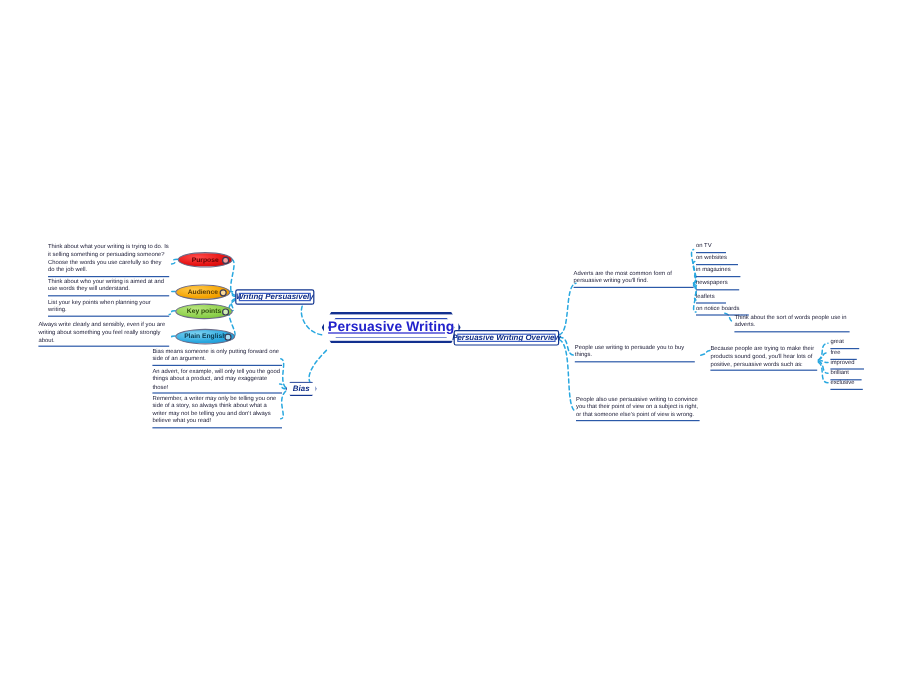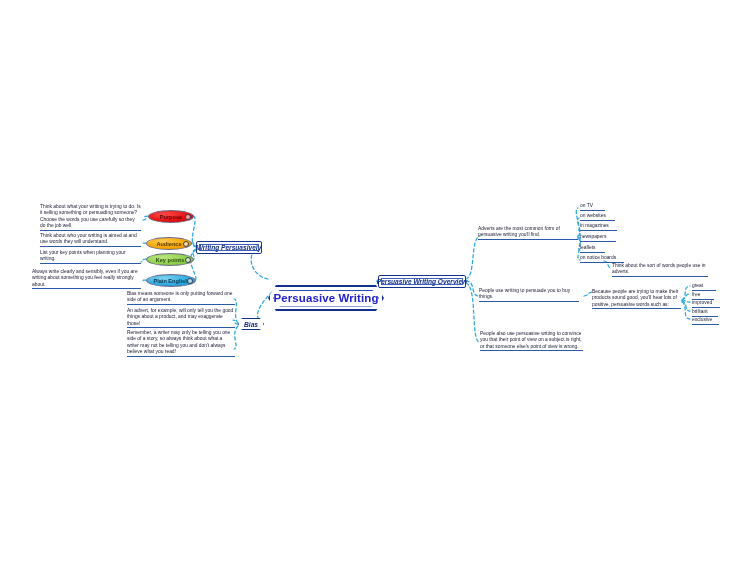--- a/index.html
+++ b/index.html
@@ -3,27 +3,28 @@
 <meta charset="utf-8">
 <style>
   html,body{margin:0;padding:0;background:#ffffff;}
   body{width:750px;height:563px;position:relative;overflow:hidden;
        font-family:"Liberation Sans",sans-serif;color:#1a1a2e;}
   #canvas{position:absolute;left:0;top:0;width:750px;height:563px;}
   svg.links{position:absolute;left:0;top:0;width:750px;height:563px;pointer-events:none;}
 
   
   .central{
-    position:absolute;left:268px;top:285px;width:112px;height:22px;
+    position:absolute;left:268px;top:260px;width:112px;height:22px;
     display:flex;align-items:center;justify-content:center;
     color:#2222cc;font-weight:bold;font-size:11.5px;letter-spacing:0.1px;
     background:#ffffff;
     border:2.2px solid #12308f;
     clip-path:polygon(0% 50%,8px 0%,calc(100% - 8px) 0%,100% 50%,calc(100% - 8px) 100%,8px 100%);
     z-index:6;
+    text-decoration:underline;
   }
   .central .inner{
     position:absolute;left:3px;top:2.5px;right:3px;bottom:2.5px;
     border:1px solid #2a49b8;
     clip-path:polygon(0% 50%,7px 0%,calc(100% - 7px) 0%,100% 50%,calc(100% - 7px) 100%,7px 100%);
     pointer-events:none;
   }
 
   
   .maintopic{

